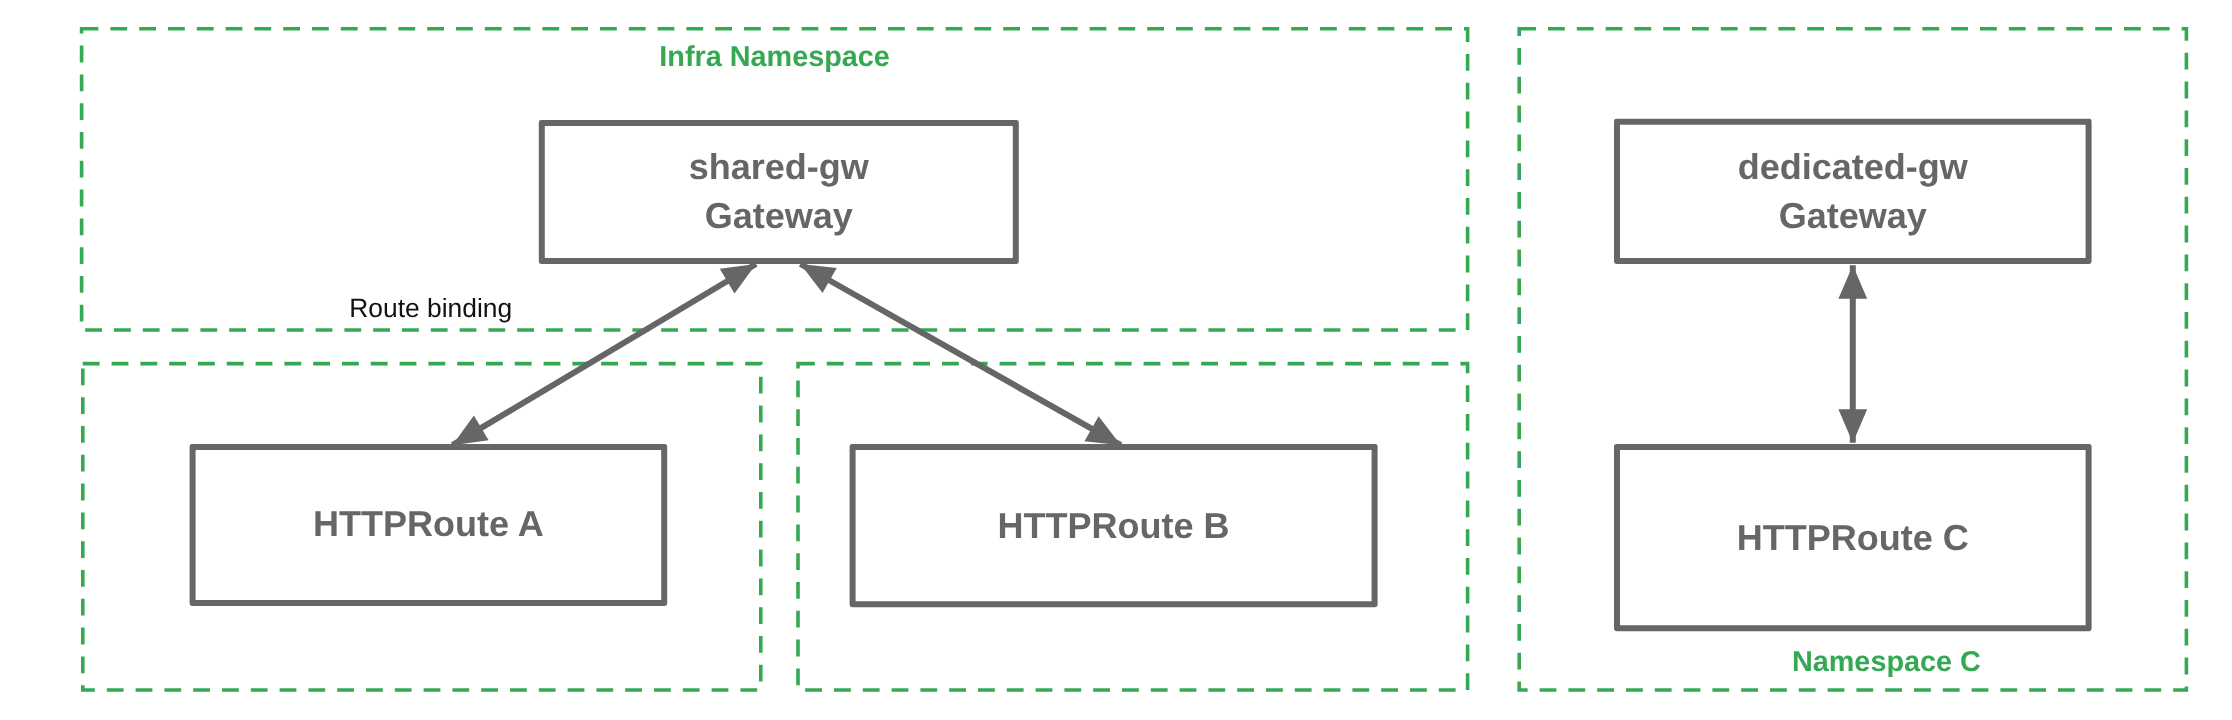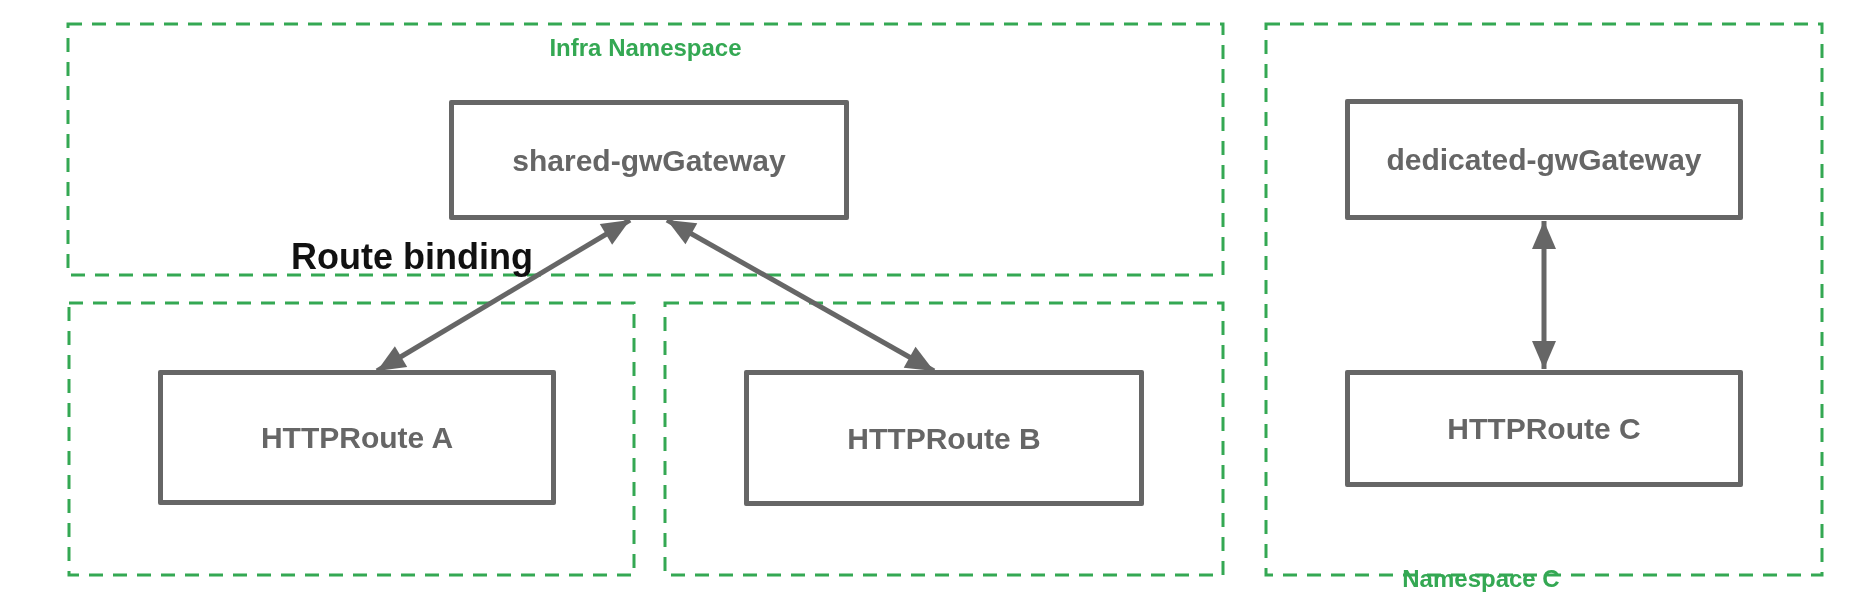--- a/index.html
+++ b/index.html
@@ -33,21 +33,21 @@
     stroke-width: 5;
     fill: none;
   }
   .node {
     position: absolute;
     box-sizing: border-box;
     border: 5px solid #666666;
     border-radius: 2px;
     background: #ffffff;
     display: flex;
-    flex-direction: row;
+    flex-direction: column;
     align-items: center;
     justify-content: center;
     text-align: left;
   }
   .node-line {
     color: #666666;
     font-weight: bold;
     font-size: 30px;
     line-height: 41px;
     white-space: nowrap;
@@ -57,22 +57,22 @@
     text-align: center;
     color: #34A853;
     font-weight: bold;
     font-size: 24px;
     line-height: 36px;
     white-space: nowrap;
   }
   .annotation {
     position: absolute;
     color: #111111;
-    font-weight: bold;
-    font-size: 36px;
+    font-weight: normal;
+    font-size: 22px;
     line-height: 32px;
     white-space: nowrap;
   }
 </style>
 </head>
 <body>
 
 <div class="canvas">
 
   <svg class="layer" width="1860" height="600" viewBox="0 0 1860 600" xmlns="http://www.w3.org/2000/svg">
@@ -89,39 +89,39 @@
     <rect class="ns-rect" x="69" y="303" width="565" height="272"></rect>
     <rect class="ns-rect" x="665" y="303" width="558" height="272"></rect>
     <rect class="ns-rect" x="1266" y="24" width="556" height="551"></rect>
 
     <line class="edge" x1="630" y1="220" x2="377" y2="371" marker-start="url(#arrowhead)" marker-end="url(#arrowhead-end)"></line>
     <line class="edge" x1="667" y1="220" x2="934" y2="371" marker-start="url(#arrowhead)" marker-end="url(#arrowhead-end)"></line>
     <line class="edge" x1="1544" y1="221" x2="1544" y2="369" marker-start="url(#arrowhead)" marker-end="url(#arrowhead-end)"></line>
   </svg>
 
   <div class="ns-label" style="left:68px; top:30px; width:1155px;">Infra Namespace</div>
-  <div class="ns-label" style="left:1203px; top:534px; width:556px;margin-top:27px;">Namespace C</div>
+  <div class="ns-label" style="left:1294px; top:534px; width:556px;">Namespace C</div>
 
   <div class="node" style="left:449px; top:100px; width:400px; height:120px;">
     <div class="node-line">shared-gw</div>
     <div class="node-line">Gateway</div>
   </div>
 
   <div class="node" style="left:1345px; top:99px; width:398px; height:121px;">
     <div class="node-line">dedicated-gw</div>
     <div class="node-line">Gateway</div>
   </div>
 
   <div class="node" style="left:148px; top:370px; width:398px; height:135px;margin-left:10px;">
     <div class="node-line">HTTPRoute A</div>
   </div>
 
-  <div class="node" style="left:744px; top:370px; width:400px; height:136px;">
+  <div class="node" style="left:708px; top:370px; width:440px; height:136px;">
     <div class="node-line">HTTPRoute B</div>
   </div>
 
-  <div class="node" style="left:1345px; top:370px; width:398px; height:117px;">
+  <div class="node" style="left:1345px; top:370px; width:398px; height:156px;">
     <div class="node-line">HTTPRoute C</div>
   </div>
 
   <div class="annotation" style="left:291px; top:241px;">Route binding</div>
 
 </div>
 
 </body></html>

